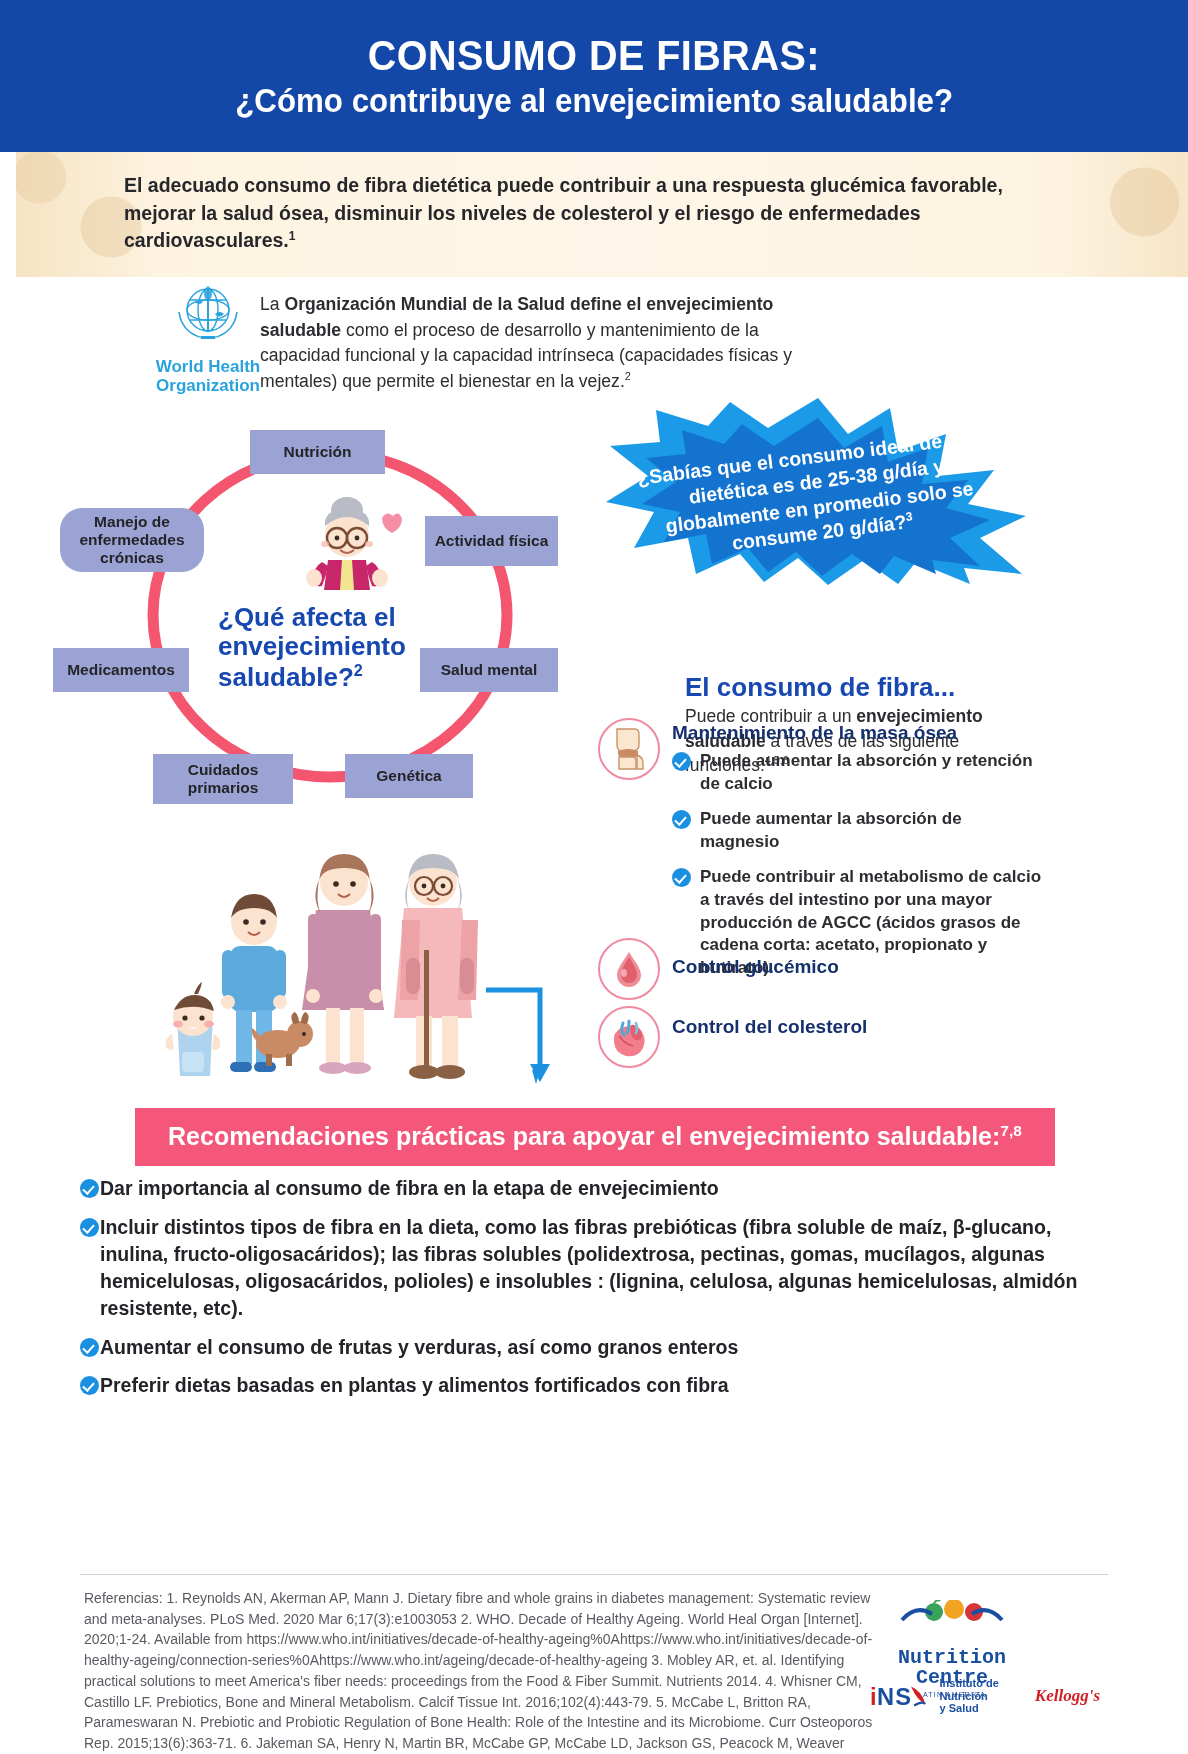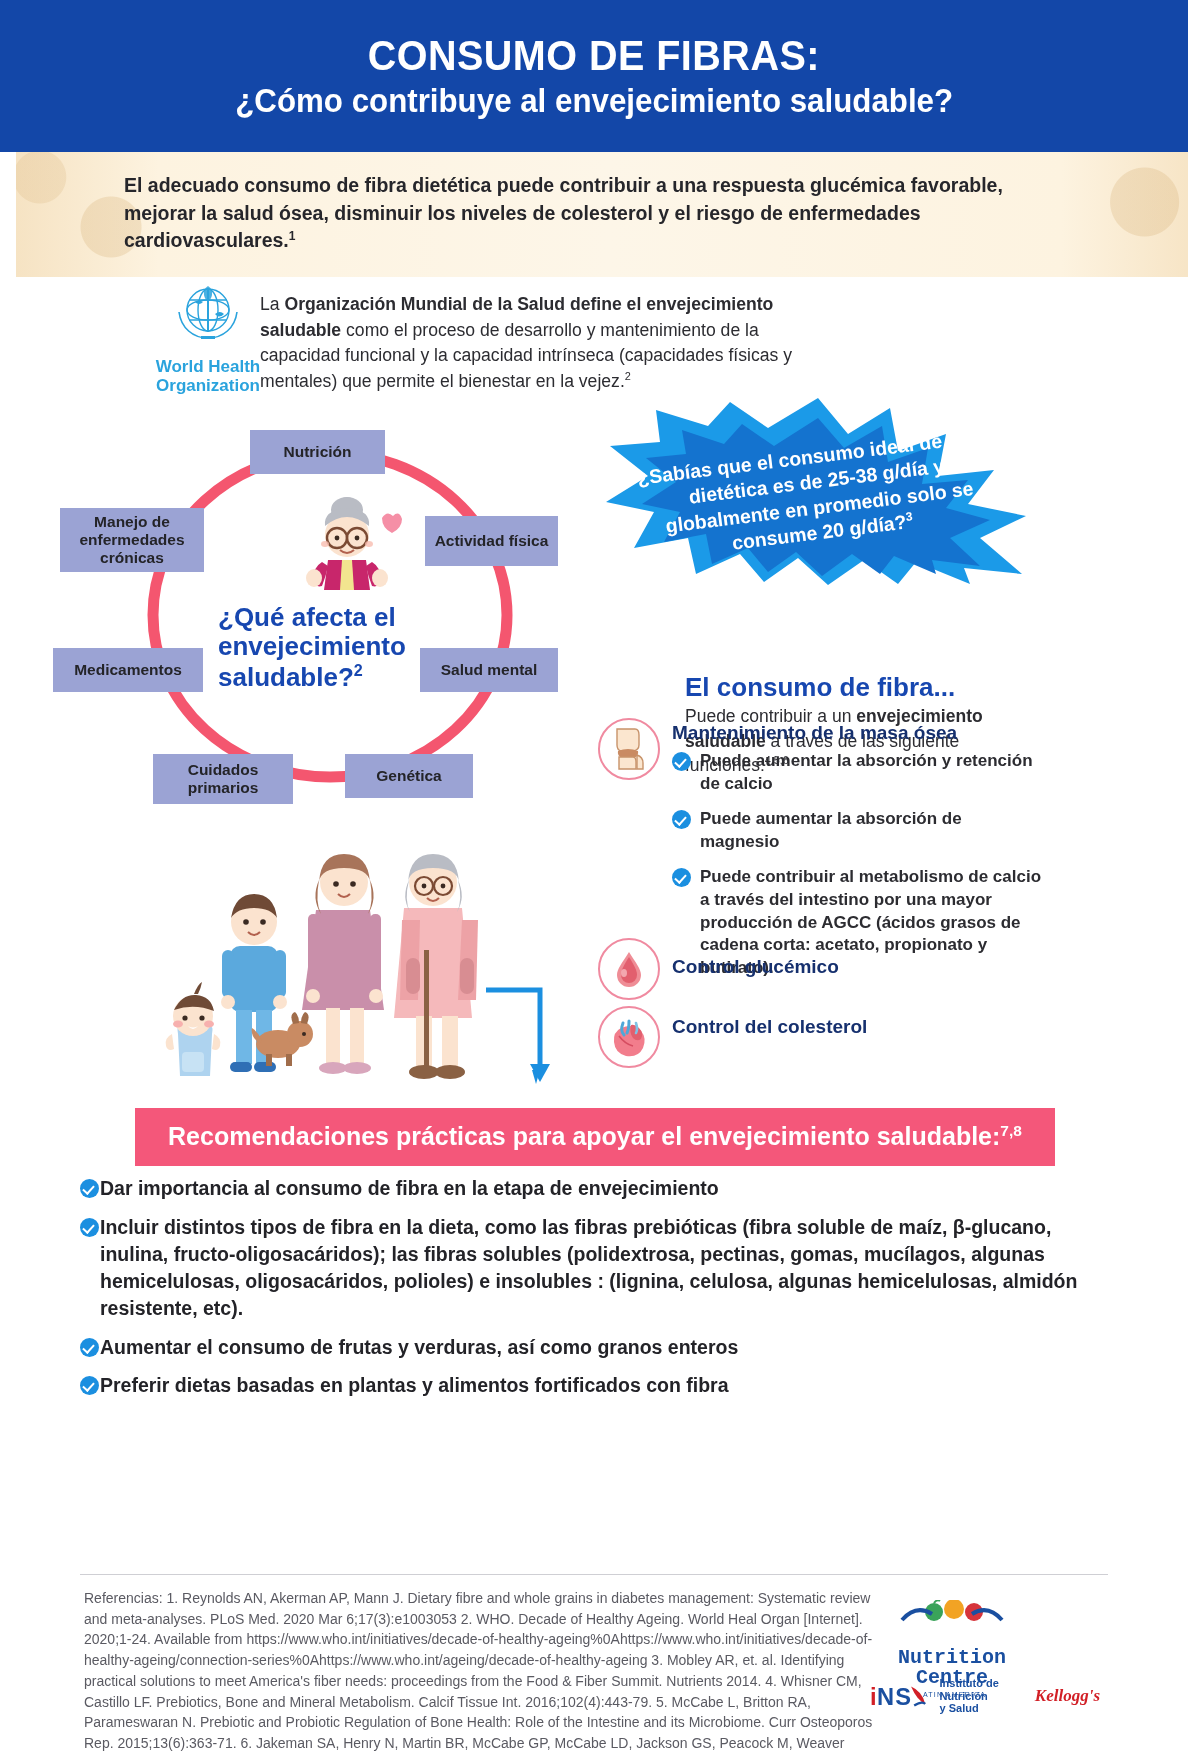--- a/index.html
+++ b/index.html
@@ -79,22 +79,22 @@
     font-weight: bold; font-size: 15.5px; line-height: 1.18;
     display: flex; align-items: center; justify-content: center;
     text-align: center; padding: 6px 8px;
     font-family: "Liberation Sans", sans-serif;
   }
   .chip-nutricion       { left: 210px; top: 12px;  width: 135px; height: 44px; }
   .chip-actividad       { left: 385px; top: 98px;  width: 133px; height: 50px; }
   .chip-saludmental     { left: 380px; top: 230px; width: 138px; height: 44px; }
   .chip-genetica        { left: 305px; top: 336px; width: 128px; height: 44px; }
   .chip-cuidados        { left: 113px; top: 336px; width: 140px; height: 50px; }
-  .chip-medicamentos    { left: 13px;  top: 230px; width: 150px; height: 44px; }
-  .chip-manejo          { left: 20px;  top: 90px;  width: 144px; height: 64px; }
+  .chip-medicamentos    { left: 13px;  top: 230px; width: 136px; height: 44px; }
+  .chip-manejo          { left: 20px;  top: 90px;  width: 144px; height: 64px; border-radius: 22px; }
 
   .wheel-center {
     position: absolute; left: 178px; top: 185px; width: 220px;
     color: #1747b0; font-weight: bold;
     font-size: 26px; line-height: 1.12;
     font-family: "Liberation Sans Narrow","Liberation Sans", sans-serif;
   }
   .granny { position: absolute; left: 252px; top: 72px; width: 110px; height: 118px; }
 
   

